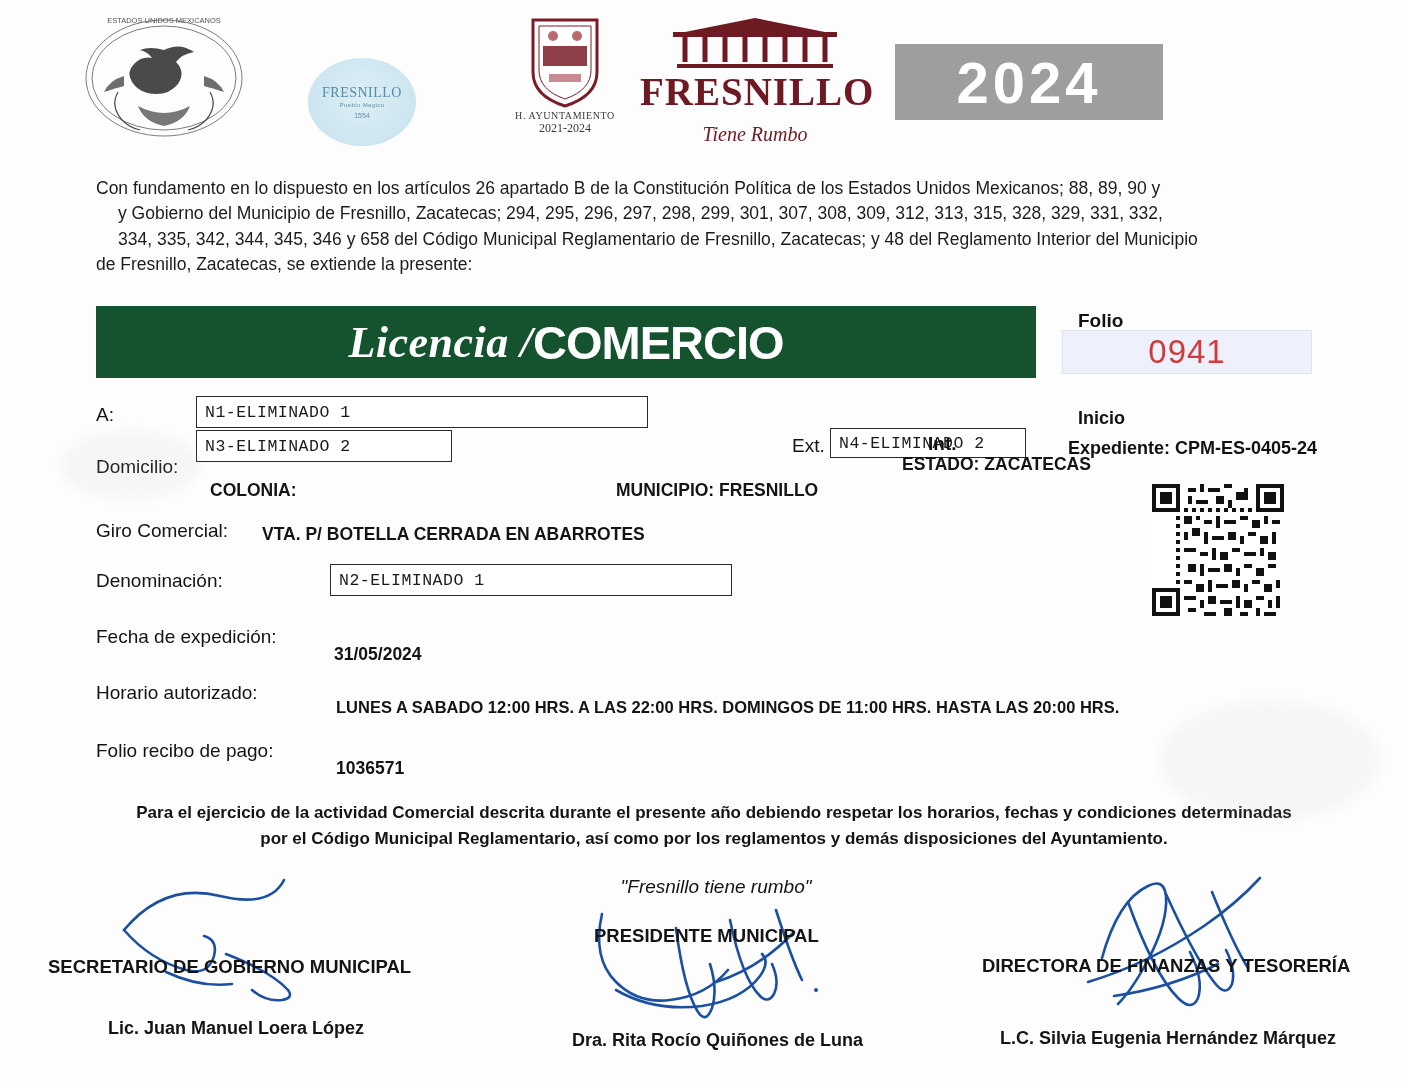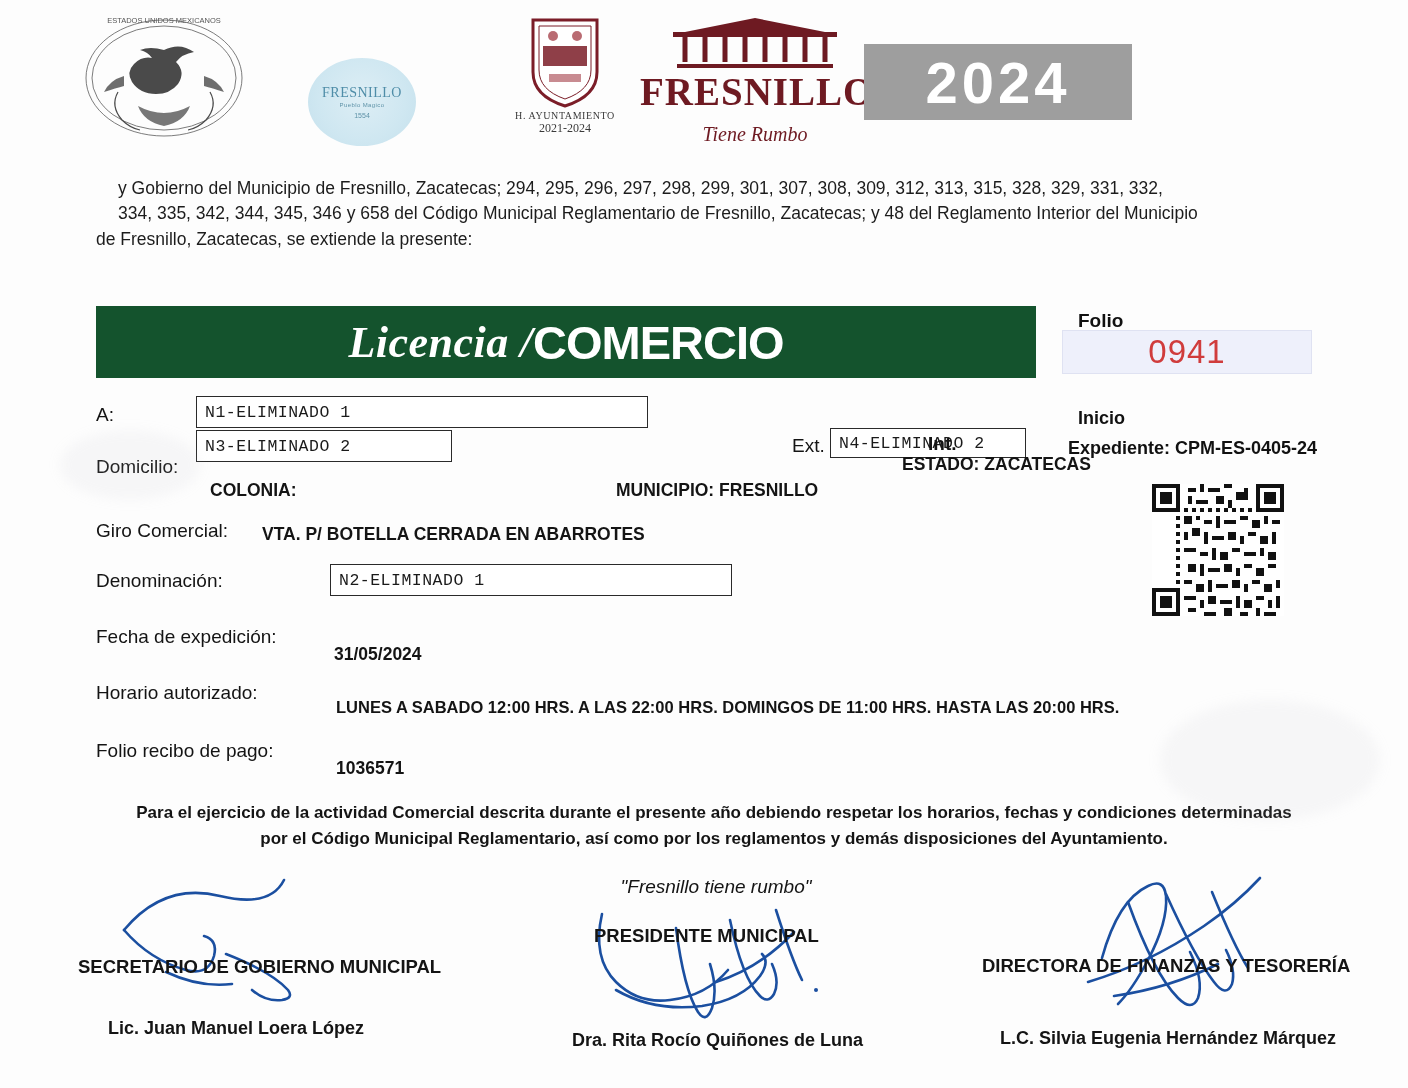--- a/index.html
+++ b/index.html
@@ -21,20 +21,21 @@
     background: #fdfdfd;
   }
 
   
   .header {
     position: absolute;
     top: 0;
     left: 0;
     width: 1200px;
     height: 165px;
+    padding-left: 31px;
   }
   .eagle-seal {
     position: absolute;
     left: 78px;
     top: 14px;
     width: 172px;
     height: 128px;
   }
   .eagle-seal .ring-top {
     position: absolute;
@@ -394,20 +395,21 @@
       <div class="brand-name">FRESNILLO</div>
       <div class="brand-tag">Tiene Rumbo</div>
     </div>
 
     <div class="year-box">
       <span>2024</span>
     </div>
   </div>
 
   <div class="legal">
+    <span class="l-line">Con fundamento en lo dispuesto en los artículos 26 apartado B de la Constitución Política de los Estados Unidos Mexicanos; 88, 89, 90 y</span>
     <span class="l-line indent">y Gobierno del Municipio de Fresnillo, Zacatecas; 294, 295, 296, 297, 298, 299, 301, 307, 308, 309, 312, 313, 315, 328, 329, 331, 332,</span>
     <span class="l-line indent">334, 335, 342, 344, 345, 346 y 658 del Código Municipal Reglamentario de Fresnillo, Zacatecas; y 48 del Reglamento Interior del Municipio</span>
     <span class="l-line">de Fresnillo, Zacatecas, se extiende la presente:</span>
   </div>
 
   <div class="title-bar">
     <span class="t1">Licencia /</span>
     <span class="t2">COMERCIO</span>
   </div>
 
@@ -601,21 +603,21 @@
         <path d="M40 96 q16 -58 46 -72 q16 -8 18 10 q2 26 -18 64 q-16 30 -30 44"></path>
         <path d="M66 40 q26 72 50 96 q14 14 20 0 q6 -18 -8 -46"></path>
         <path d="M104 32 q28 62 48 88 q12 16 18 2 q4 -14 -6 -34"></path>
         <path d="M150 30 q22 54 36 76"></path>
         <path d="M26 120 q60 -18 116 -56 q32 -22 56 -48"></path>
         <path d="M52 134 q56 -8 104 -32"></path>
       </g>
     </svg>
   </div>
 
-  <div class="sig-role" style="left:78px; top:956px;">SECRETARIO DE GOBIERNO MUNICIPAL</div>
+  <div class="sig-role" style="left:48px; top:956px;">SECRETARIO DE GOBIERNO MUNICIPAL</div>
   <div class="sig-name" style="left:108px; top:1018px;">Lic. Juan Manuel Loera  López</div>
 
   <div class="sig-role" style="left:594px; top:925px;">PRESIDENTE MUNICIPAL</div>
   <div class="sig-name" style="left:572px; top:1030px;">Dra. Rita Rocío Quiñones de Luna</div>
 
   <div class="sig-role" style="left:982px; top:955px;">DIRECTORA DE FINANZAS Y TESORERÍA</div>
   <div class="sig-name" style="left:1000px; top:1028px;">L.C. Silvia Eugenia Hernández Márquez</div>
 
   <div class="smudge" style="left:1160px; top:700px; width:220px; height:120px;"></div>
   <div class="smudge" style="left:60px; top:430px; width:140px; height:70px;"></div>

